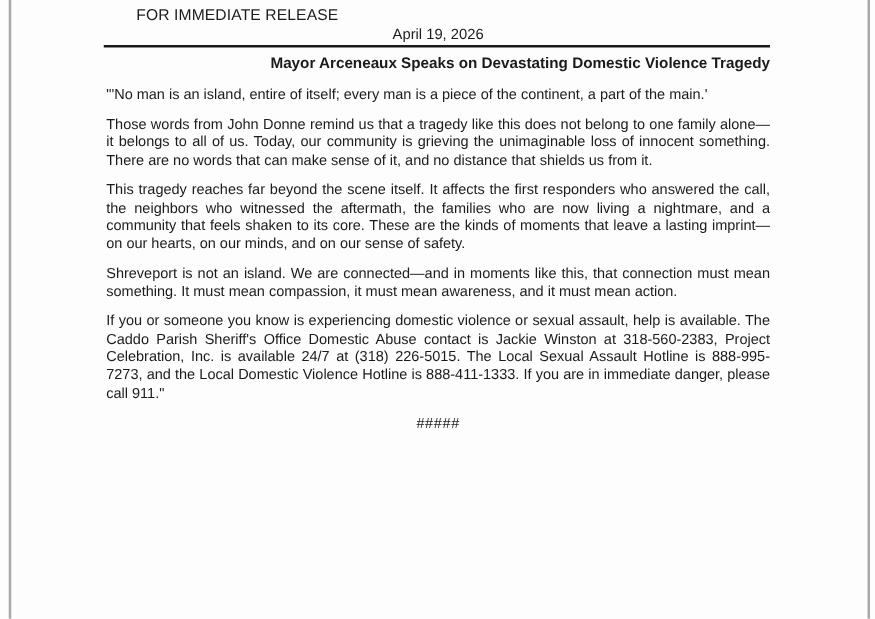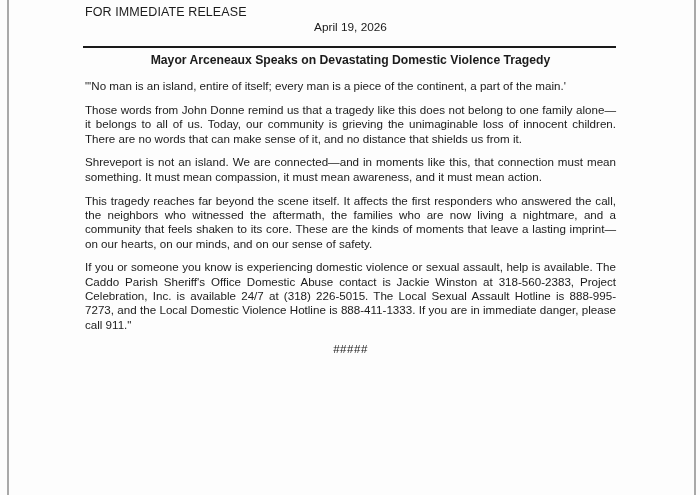--- a/index.html
+++ b/index.html
@@ -29,38 +29,39 @@
     position: absolute;
     left: 85px;
     top: 0;
     width: 531px;
   }
   .release-label {
     margin-top: 5px;
     font-size: 12.5px;
     line-height: 14px;
     letter-spacing: 0.1px;
+    margin-left: 24px;
   }
   .date-line {
     text-align: center;
     font-size: 11.8px;
     line-height: 13px;
     margin-top: 2px;
-    padding-bottom: 12px;
+    padding-bottom: 2px;
   }
   .header-rule {
     border: none;
     border-top: 2.5px solid #1a1a1a;
     margin: 0 0 0 -2px;
     width: 533px;
   }
   .headline {
     font-size: 12.2px;
     font-weight: bold;
-    text-align: center;
+    text-align: right;
     margin: 5px 0 0 0;
     line-height: 14px;
   }
   .body-text p {
     font-size: 11.6px;
     line-height: 14.35px;
     text-align: justify;
     margin: 0 0 9.5px 0;
   }
   .body-text p:first-child {
@@ -83,20 +84,20 @@
   <div class="release-label">FOR IMMEDIATE RELEASE</div>
 
   <div class="date-line">April 19, 2026</div>
 
   <hr class="header-rule">
 
   <h1 class="headline">Mayor Arceneaux Speaks on Devastating Domestic Violence Tragedy</h1>
 
   <div class="body-text">
     <p>"'No man is an island, entire of itself; every man is a piece of the continent, a part of the main.'</p>
-    <p>Those words from John Donne remind us that a tragedy like this does not belong to one family alone—it belongs to all of us. Today, our community is grieving the unimaginable loss of innocent children. There are no words that can make sense of it, and no distance that shields us from it.</p>
+    <p>Those words from John Donne remind us that a tragedy like this does not belong to one family alone—it belongs to all of us. Today, our community is grieving the unimaginable loss of innocent something. There are no words that can make sense of it, and no distance that shields us from it.</p>
+    <p>This tragedy reaches far beyond the scene itself. It affects the first responders who answered the call, the neighbors who witnessed the aftermath, the families who are now living a nightmare, and a community that feels shaken to its core. These are the kinds of moments that leave a lasting imprint—on our hearts, on our minds, and on our sense of safety.</p>
     <p>Shreveport is not an island. We are connected—and in moments like this, that connection must mean something. It must mean compassion, it must mean awareness, and it must mean action.</p>
-    <p>This tragedy reaches far beyond the scene itself. It affects the first responders who answered the call, the neighbors who witnessed the aftermath, the families who are now living a nightmare, and a community that feels shaken to its core. These are the kinds of moments that leave a lasting imprint—on our hearts, on our minds, and on our sense of safety.</p>
     <p>If you or someone you know is experiencing domestic violence or sexual assault, help is available. The Caddo Parish Sheriff's Office Domestic Abuse contact is Jackie Winston at 318-560-2383, Project Celebration, Inc. is available 24/7 at (318) 226-5015. The Local Sexual Assault Hotline is 888-995-7273, and the Local Domestic Violence Hotline is 888-411-1333. If you are in immediate danger, please call 911."</p>
   </div>
 
   <div class="end-mark">#####</div>
 </div>
 
 </body></html>

